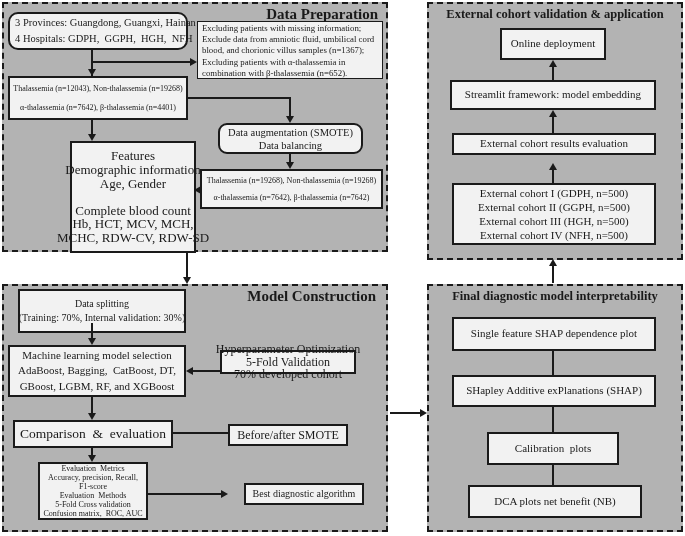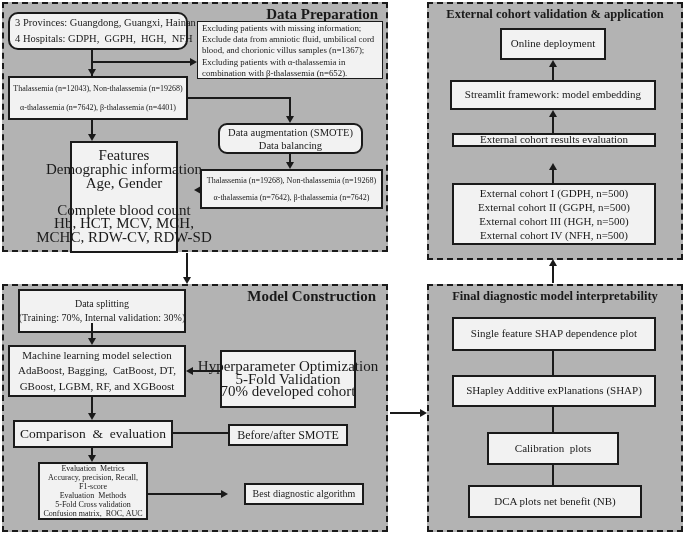--- a/index.html
+++ b/index.html
@@ -38,21 +38,21 @@
     <div class="ptitle" style="left:0;right:0;top:3px;font-size:12.5px;text-align:center;">Final diagnostic model interpretability</div>
   </div>
 
   <div class="bx left" style="left:8px;top:12px;width:180px;height:38px;font-size:10.5px;line-height:16px;padding:0 5px;border-radius:10px;">3 Provinces: Guangdong, Guangxi, Hainan
 4 Hospitals: GDPH,  GGPH,  HGH,  NFH</div>
   <div class="bx left wrap thin" style="left:197px;top:21px;width:186px;height:58px;font-size:8.8px;line-height:11.2px;padding:1px 4px;">Excluding patients with missing information;
 Exclude data from amniotic fluid, umbilical cord blood, and chorionic villus samples (n=1367);
 Excluding patients with α-thalassemia in combination with β-thalassemia (n=652).</div>
   <div class="bx" style="left:8px;top:76px;width:180px;height:44px;font-size:8px;line-height:19px;">Thalassemia (n=12043), Non-thalassemia (n=19268)
 α-thalassemia (n=7642), β-thalassemia (n=4401)</div>
-  <div class="bx" style="left:70px;top:141px;width:108px;height:112px;font-size:15px;line-height:13.6px;">Features
+  <div class="bx" style="left:70px;top:141px;width:126px;height:112px;font-size:13px;line-height:13.6px;">Features
 Demographic information
 Age, Gender
 
 Complete blood count
 Hb, HCT, MCV, MCH,
 MCHC, RDW-CV, RDW-SD</div>
   <div class="bx" style="left:218px;top:123px;width:145px;height:31px;font-size:10.5px;line-height:13px;border-radius:9px;">Data augmentation (SMOTE)
 Data balancing</div>
   <div class="bx" style="left:200px;top:169px;width:183px;height:40px;font-size:8px;line-height:17px;">Thalassemia (n=19268), Non-thalassemia (n=19268)
 α-thalassemia (n=7642), β-thalassemia (n=7642)</div>
@@ -73,39 +73,39 @@
 
   <div class="ln" style="left:186px;top:253px;width:2px;height:25px;"></div>
   <div class="ah ah-down" style="left:183px;top:277px;"></div>
   <div class="ln" style="left:390px;top:412px;width:30px;height:2px;"></div>
   <div class="ah ah-right" style="left:420px;top:409px;"></div>
   <div class="ln" style="left:552px;top:266px;width:2px;height:17px;"></div>
   <div class="ah ah-up" style="left:549px;top:259px;"></div>
 
   <div class="bx" style="left:500px;top:28px;width:106px;height:32px;font-size:11px;">Online deployment</div>
   <div class="bx" style="left:450px;top:80px;width:206px;height:30px;font-size:11px;">Streamlit framework: model embedding</div>
-  <div class="bx" style="left:452px;top:133px;width:204px;height:14px;font-size:11px;">External cohort results evaluation</div>
+  <div class="bx" style="left:452px;top:133px;width:204px;height:22px;font-size:11px;">External cohort results evaluation</div>
   <div class="bx" style="left:452px;top:183px;width:204px;height:62px;font-size:11px;line-height:14px;">External cohort I (GDPH, n=500)
 External cohort II (GGPH, n=500)
 External cohort III (HGH, n=500)
 External cohort IV (NFH, n=500)</div>
 
   <div class="ln" style="left:552px;top:170px;width:2px;height:13px;"></div>
   <div class="ah ah-up" style="left:549px;top:163px;"></div>
   <div class="ln" style="left:552px;top:117px;width:2px;height:16px;"></div>
   <div class="ah ah-up" style="left:549px;top:110px;"></div>
   <div class="ln" style="left:552px;top:67px;width:2px;height:13px;"></div>
   <div class="ah ah-up" style="left:549px;top:60px;"></div>
 
   <div class="bx" style="left:18px;top:289px;width:168px;height:44px;font-size:10px;line-height:14px;">Data splitting
 (Training: 70%, Internal validation: 30%)</div>
   <div class="bx" style="left:8px;top:345px;width:178px;height:52px;font-size:11px;line-height:15.5px;">Machine learning model selection
 AdaBoost, Bagging,  CatBoost, DT,
 GBoost, LGBM, RF, and XGBoost</div>
-  <div class="bx" style="left:220px;top:350px;width:136px;height:58px;font-size:15px;line-height:12.5px;">Hyperparameter Optimization
+  <div class="bx" style="left:220px;top:350px;width:136px;height:24px;font-size:12px;line-height:12.5px;">Hyperparameter Optimization
 5-Fold Validation
 70% developed cohort</div>
   <div class="bx" style="left:13px;top:420px;width:160px;height:28px;font-size:13.5px;">Comparison  &amp;  evaluation</div>
   <div class="bx" style="left:228px;top:424px;width:120px;height:22px;font-size:12px;">Before/after SMOTE</div>
   <div class="bx" style="left:38px;top:462px;width:110px;height:58px;font-size:8px;line-height:9px;">Evaluation  Metrics
 Accuracy, precision, Recall,
 F1-score
 Evaluation  Methods
 5-Fold Cross validation
 Confusion matrix,  ROC, AUC</div>

